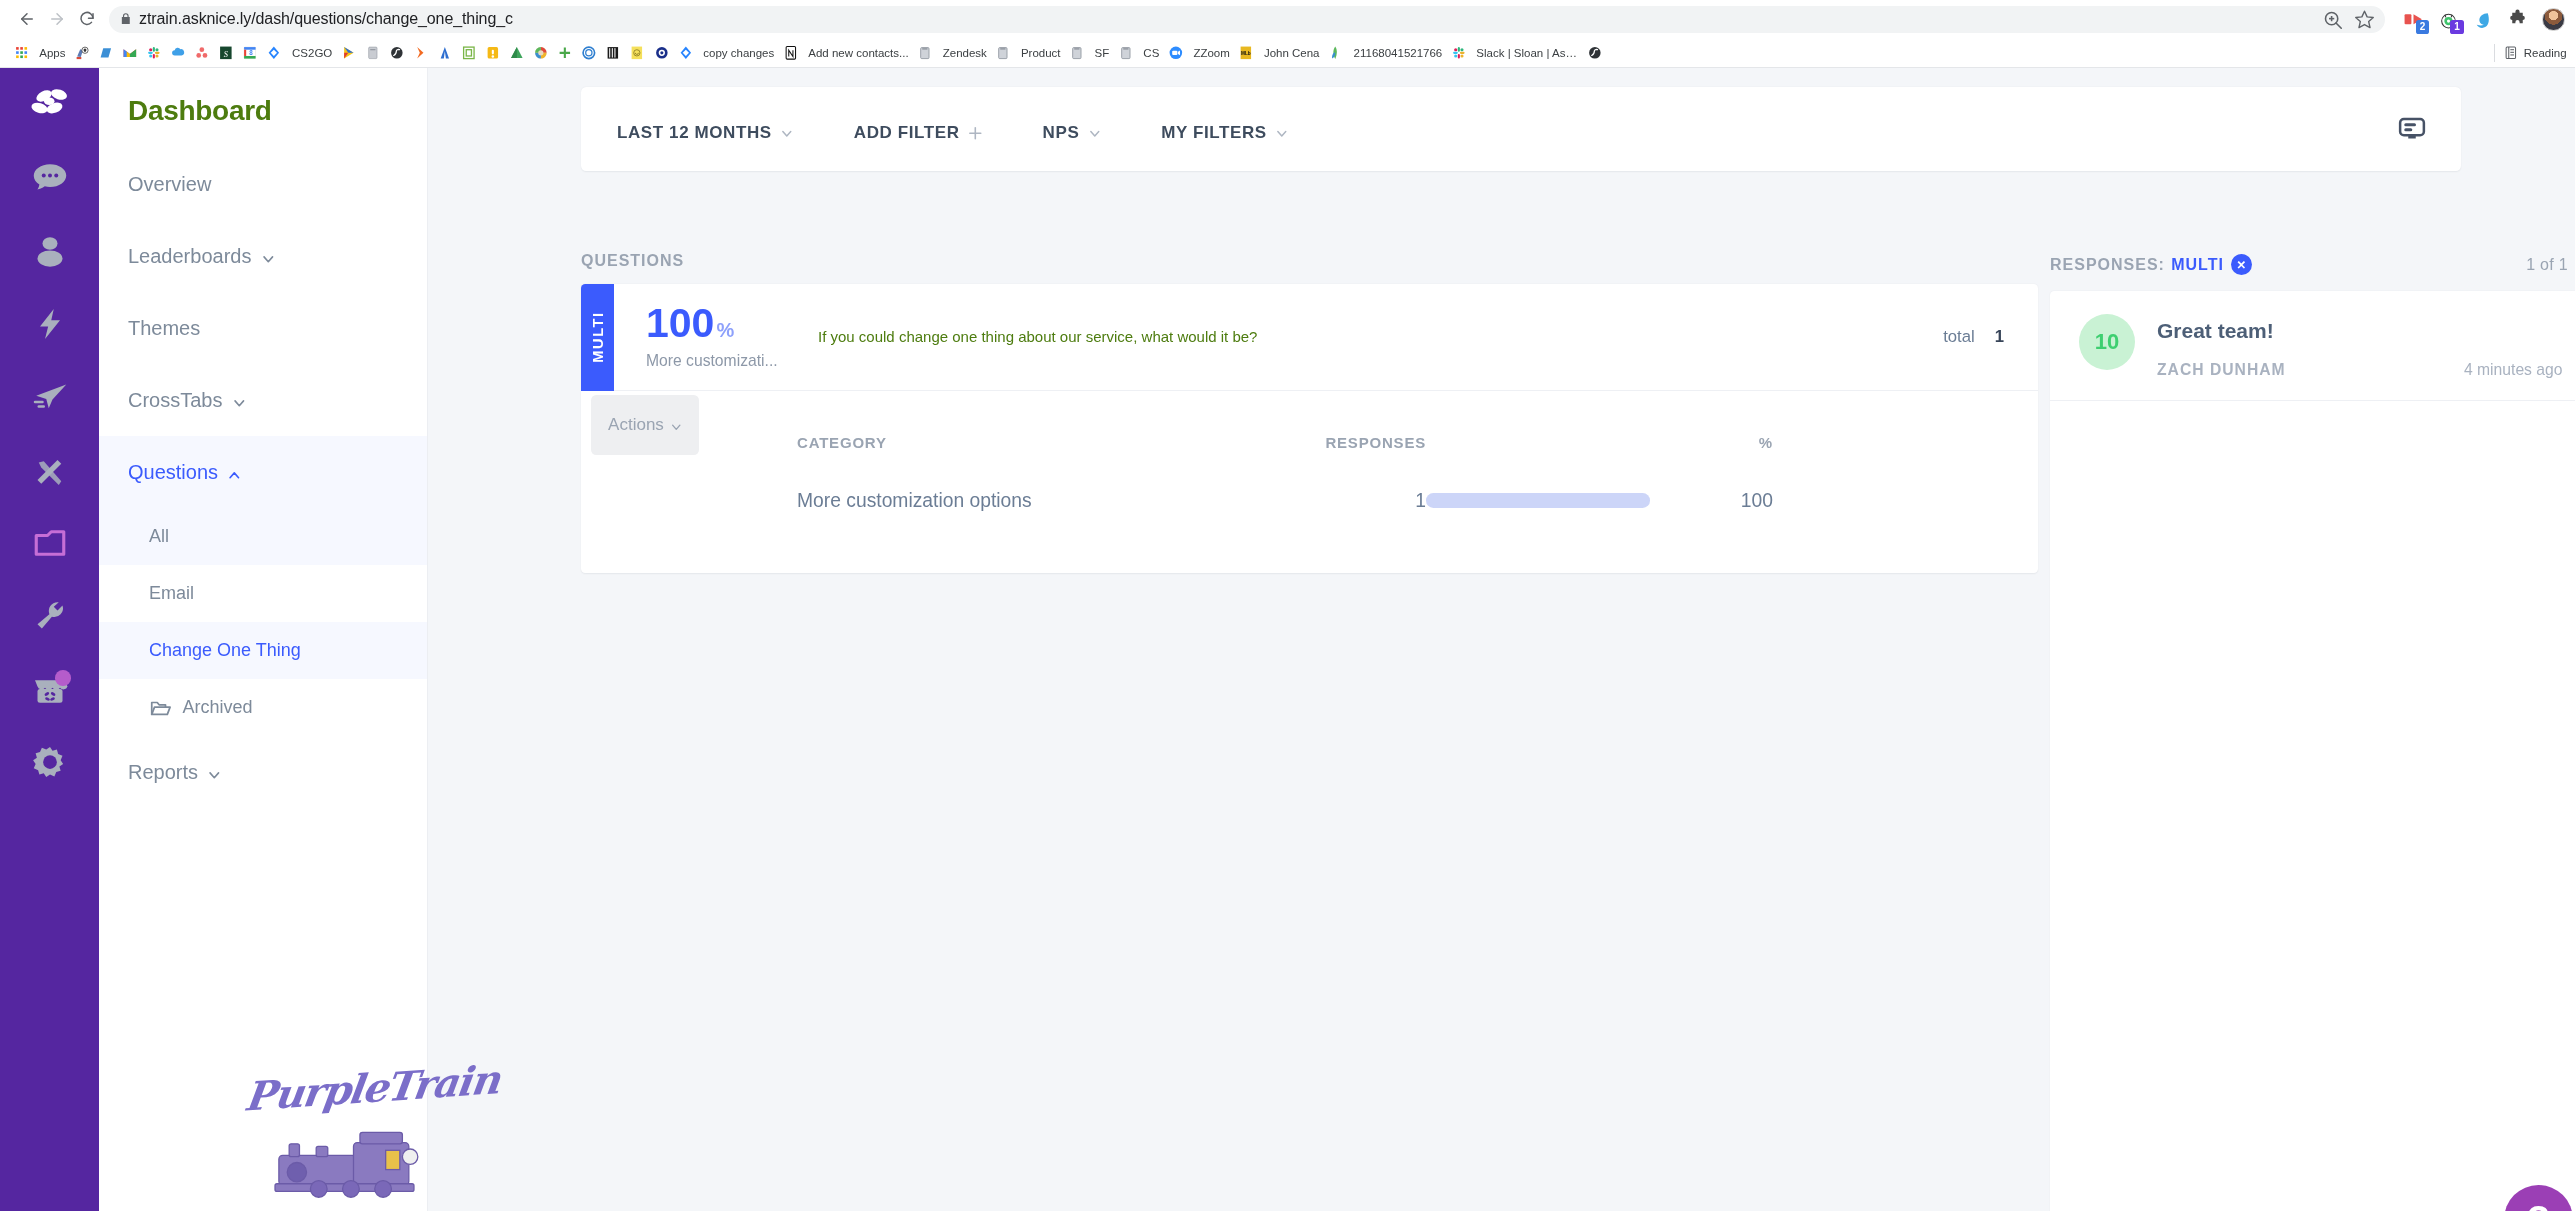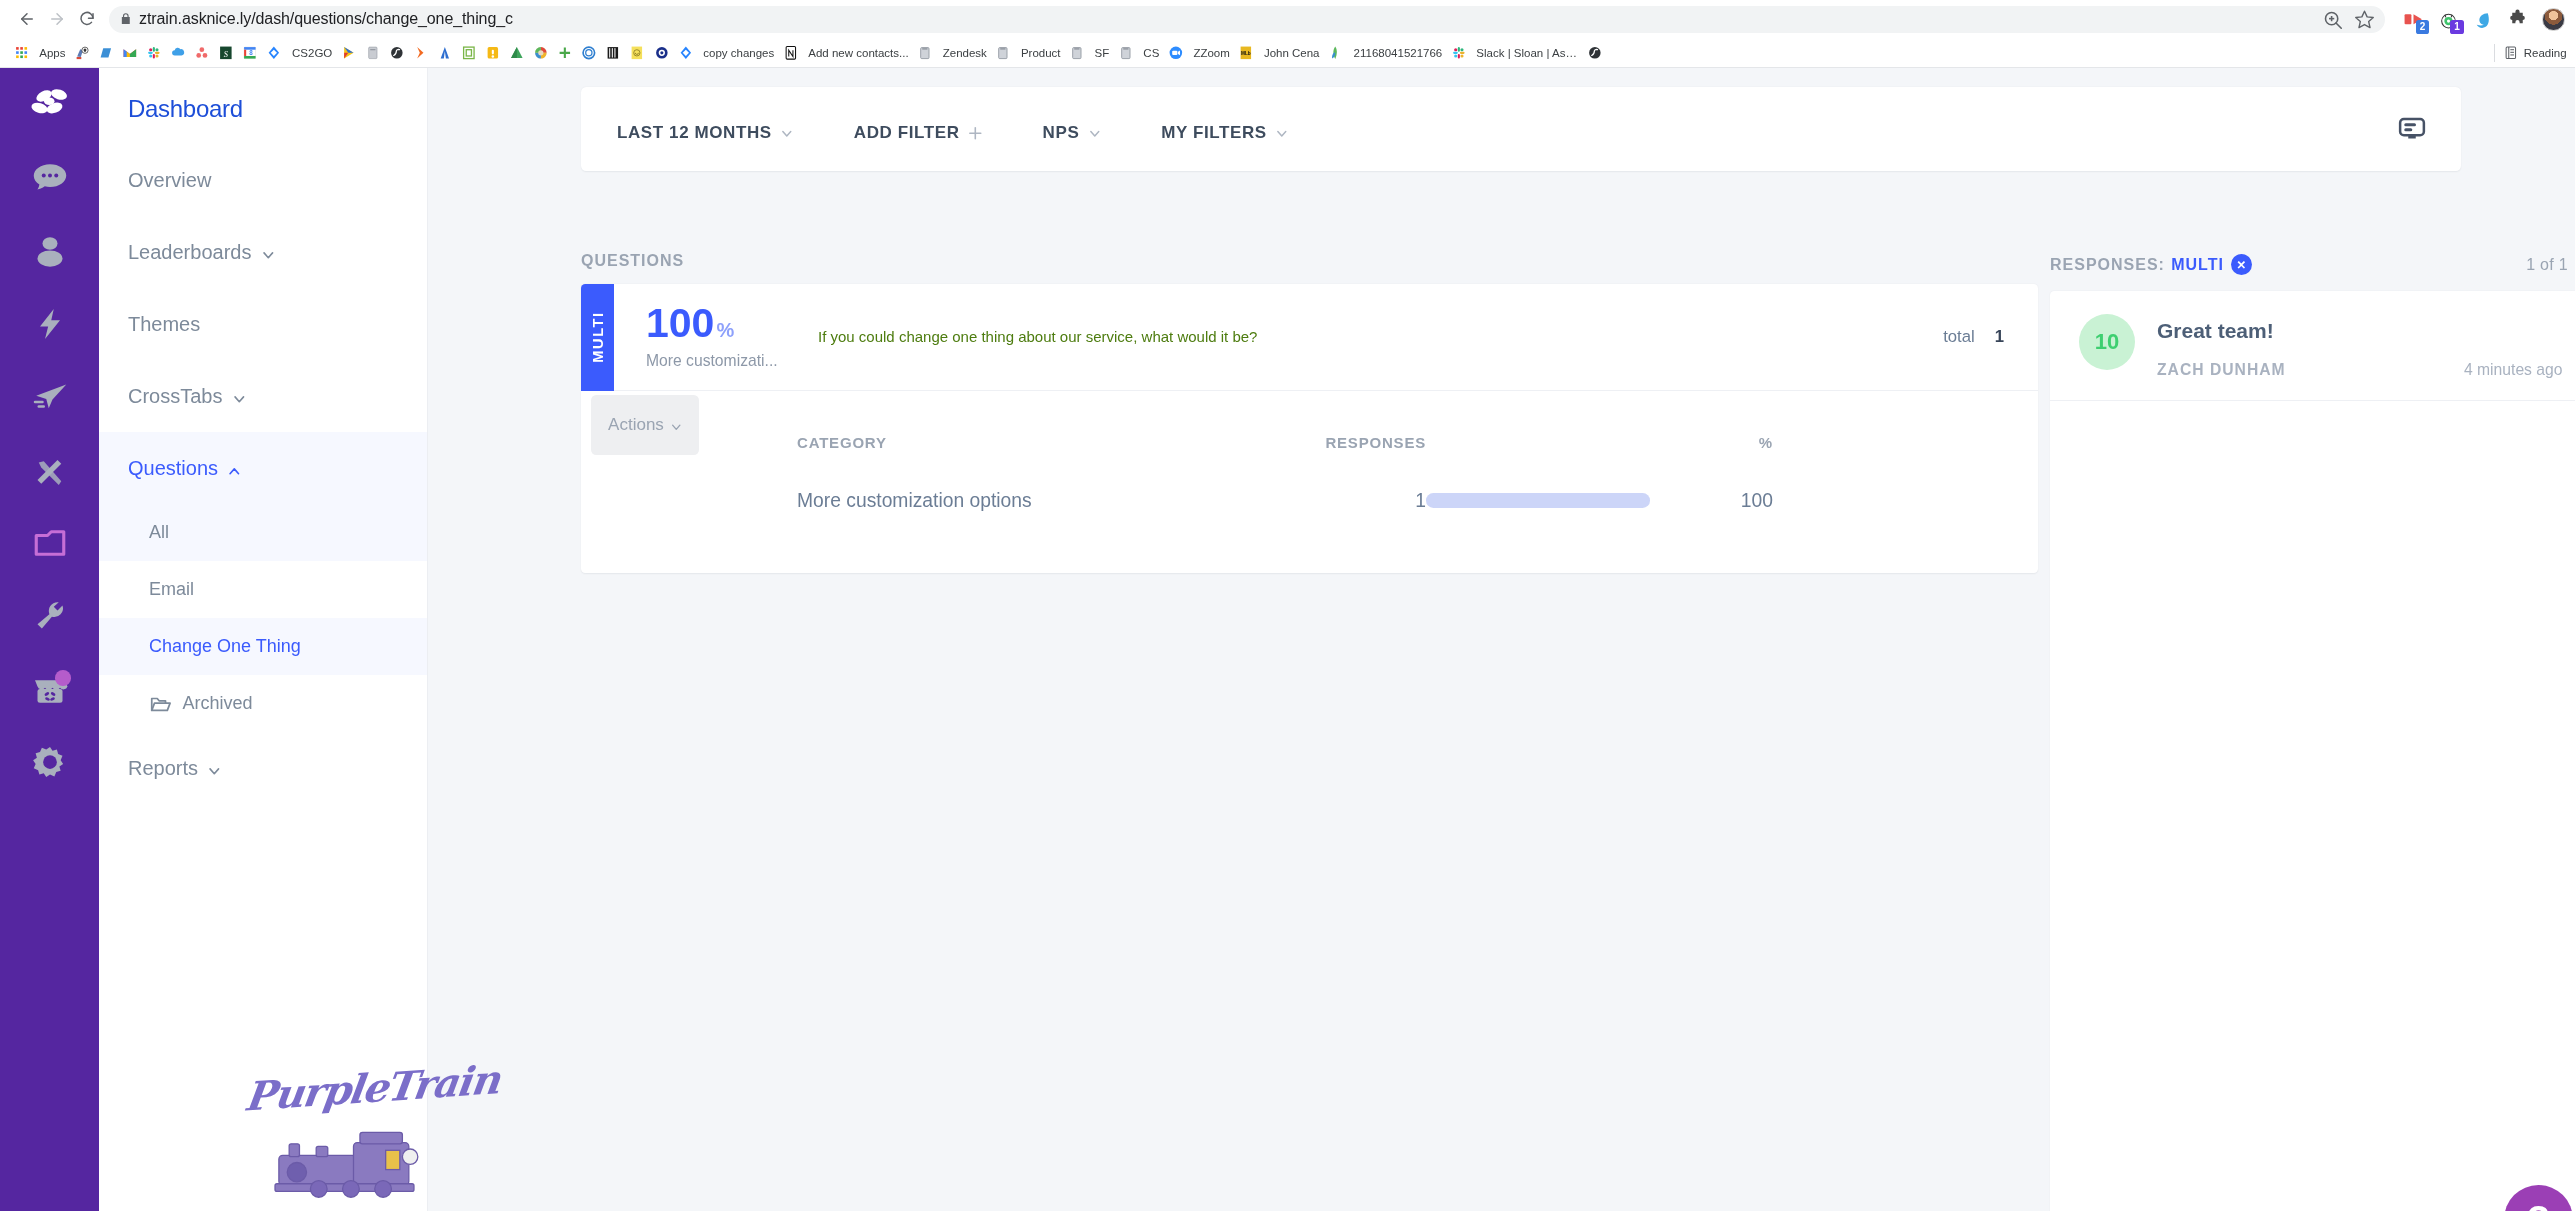--- a/index.html
+++ b/index.html
@@ -95,21 +95,21 @@
     position: absolute; right: 28px; top: 18px;
     width: 15.7px; height: 15.7px; border-radius: 50%; background: #b55ccb;
   }
 
   
   #nav-sidebar {
     position: absolute; top: 0; left: 99px; width: 329px; height: 1143px;
     background: #ffffff; border-right: 0.5px solid #eceef2;
   }
   #dash-title {
-    font-size: 24px; font-weight: normal; color: #1d4ed8;
+    font-size: 28px; font-weight: bold; color: #4d7c0f;
     padding: 27px 0 0 29px; letter-spacing: -0.3px;
   }
   #nav-list { margin-top: 21px; }
   .nav-row {
     height: 72px; display: flex; align-items: center;
     padding-left: 29px; font-size: 20px; color: #7d8a9a;
     cursor: pointer; gap: 9.4px;
   }
   .nav-row.active { color: #3b5bfd; background: #f6f8ff; }
   .nav-row .caret { width: 14.6px; height: 14.6px; flex: none; }

